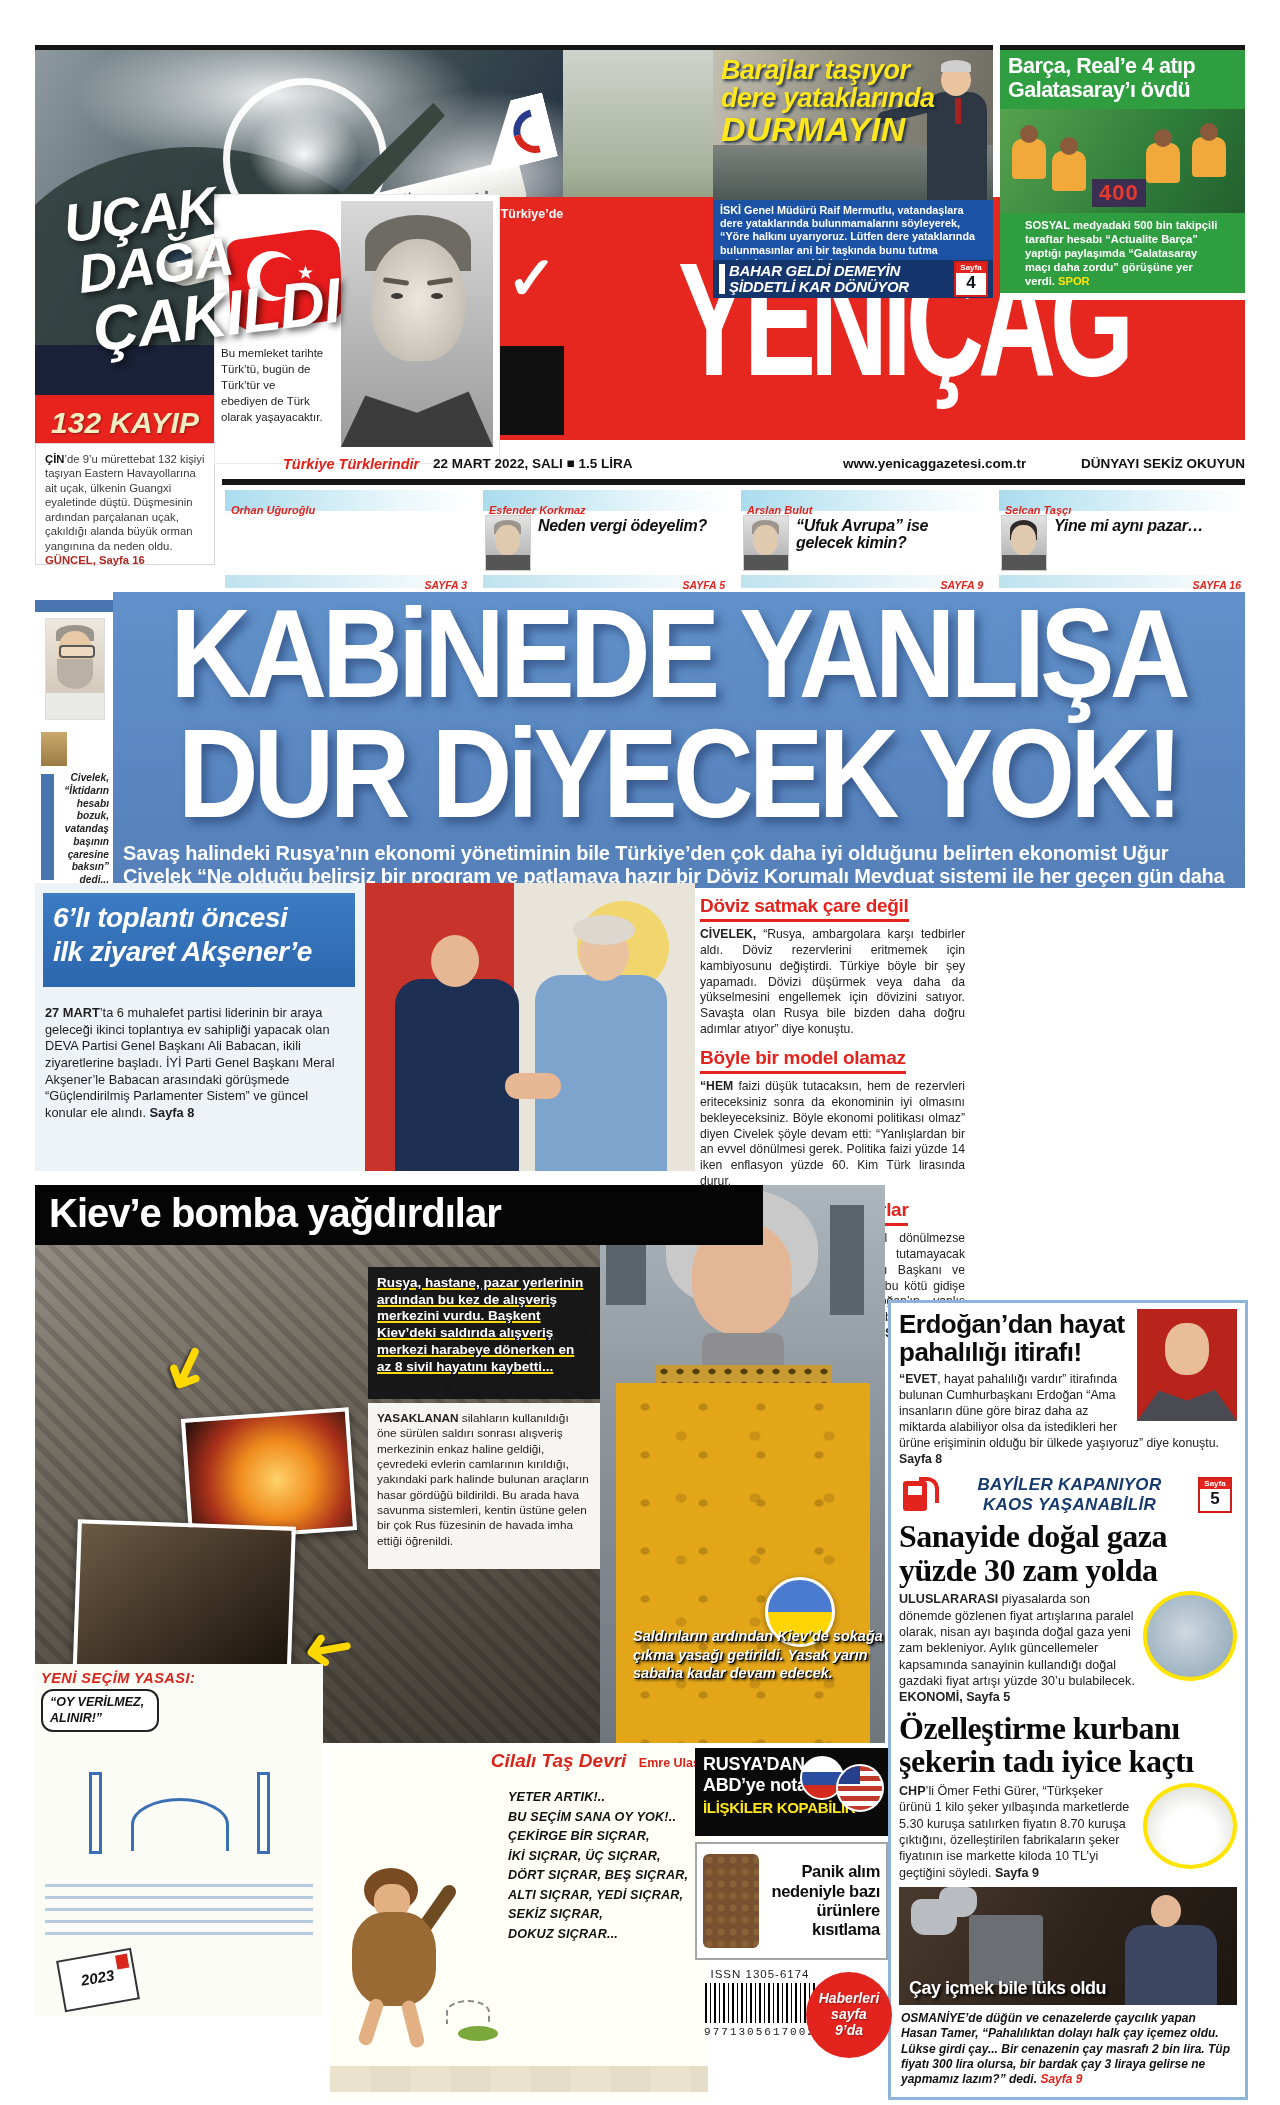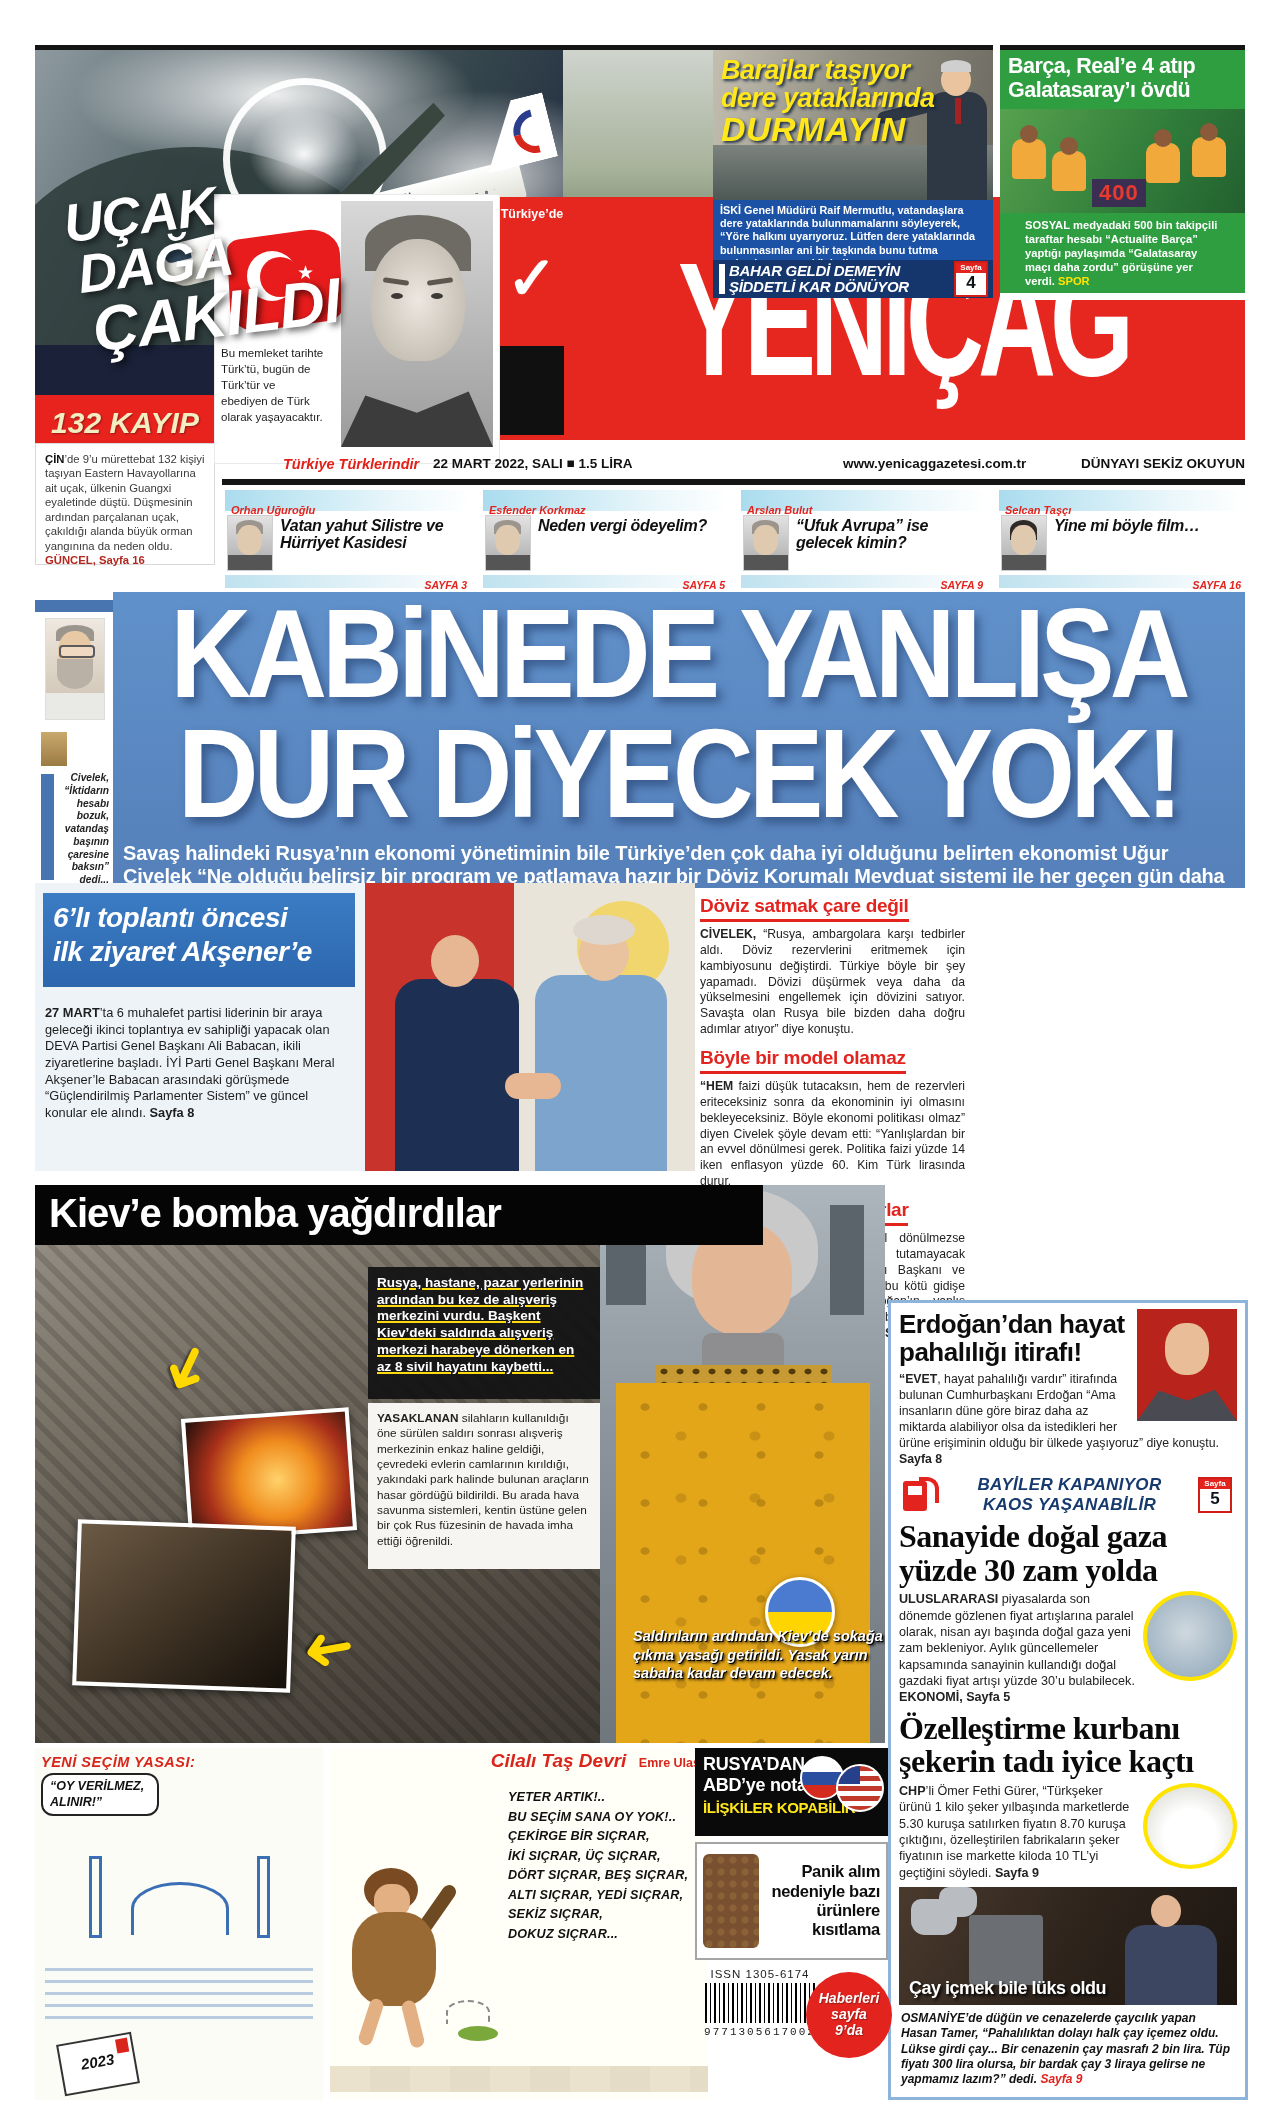--- a/index.html
+++ b/index.html
@@ -269,21 +269,21 @@
   .pot{position:absolute;background:#b9bdc1;border-radius:10px 10px 14px 14px;}
   .samovar{position:absolute;left:70px;top:28px;width:74px;height:70px;background:#6b6f73;border-radius:4px;}
   .tea-man-head{position:absolute;right:56px;top:8px;width:30px;height:32px;background:#e3b795;border-radius:50%;}
   .tea-man-body{position:absolute;right:20px;top:38px;width:92px;height:80px;background:#3c4660;border-radius:20px 20px 0 0;}
   .tea-head{position:absolute;left:10px;bottom:6px;color:#fff;font-weight:900;font-size:18px;
     text-shadow:2px 2px 3px #000;letter-spacing:-.5px;}
   .tea-body{margin:6px 10px 8px;font-size:12px;font-weight:bold;font-style:italic;line-height:1.28;color:#111;}
   .tea-body .tag{color:#e3231d;font-weight:900;}
 
   
-  #cartoon-left{left:35px;top:1748px;width:288px;height:352px;background:#fcfcf6;z-index:1;}
+  #cartoon-left{left:35px;top:1664px;width:288px;height:352px;background:#fcfcf6;z-index:1;}
   .cl-title{color:#d9261c;font-weight:900;font-size:14.5px;font-style:italic;letter-spacing:.5px;margin:6px 0 3px 6px;}
   .cl-bubble{margin-left:6px;display:inline-block;border:2px solid #222;border-radius:12px;
     padding:4px 7px;font-weight:900;font-size:12.5px;width:100px;line-height:1.25;background:#fff;font-style:italic;}
   .cl-art{position:absolute;left:10px;top:100px;right:10px;bottom:72px;}
   .dome{position:absolute;left:86px;top:34px;width:92px;height:50px;border:3px solid #3a6fb5;
     border-bottom:none;border-radius:50% 50% 0 0;}
   .minaret{position:absolute;top:8px;width:7px;height:76px;border:3px solid #3a6fb5;}
   .cl-lines{position:absolute;left:0;bottom:0;width:100%;height:60px;
     background:repeating-linear-gradient(180deg,rgba(58,111,181,.35) 0 3px,transparent 3px 12px);}
   .cl-envelope{position:absolute;left:25px;bottom:10px;width:72px;height:48px;background:#fff;
@@ -457,28 +457,20 @@
       <div class="shirt400">400</div>
     </div>
     <div class="barca-cap">
       <span class="lead">SOSYAL</span><span> medyadaki 500 bin takipçili taraftar hesabı “Actualite Barça” yaptığı paylaşımda “Galatasaray maçı daha zordu” görüşüne yer verdi. </span><span class="tag">SPOR</span>
     </div>
   </div>
 
   <div class="abs" id="col-row">
     <div class="colcell" style="left:0;">
       <div class="col-head">Orhan Uğuroğlu</div>
-      <div class="col-body">
-        <div class="col-photo">
-            <div class="cp-hair"></div>
-            <div class="cp-face"></div>
-            <div class="cp-suit"></div>
-          </div>
-        <div class="col-title">Vatan yahut Silistre ve Hürriyet Kasidesi</div>
-      </div>
       <div class="col-foot"><span class="col-page">SAYFA 3</span></div>
     </div>
     <div class="colcell" style="left:258px;">
       <div class="col-head">Esfender Korkmaz</div>
       <div class="col-body">
         <div class="col-photo">
             <div class="cp-hair"></div>
             <div class="cp-face"></div>
             <div class="cp-suit"></div>
           </div>
@@ -499,21 +491,21 @@
       <div class="col-foot"><span class="col-page">SAYFA 9</span></div>
     </div>
     <div class="colcell" style="left:774px;">
       <div class="col-head">Selcan Taşçı</div>
       <div class="col-body">
         <div class="col-photo">
             <div class="cp-hair dark"></div>
             <div class="cp-face"></div>
             <div class="cp-suit"></div>
           </div>
-        <div class="col-title">Yine mi böyle film…</div>
+        <div class="col-title">Yine mi aynı pazar…</div>
       </div>
       <div class="col-foot"><span class="col-page">SAYFA 16</span></div>
     </div>
   </div>
 
   <div class="abs" id="main-blue">
     <div id="civelek-panel">
       <div class="cv-topbar"></div>
       <div class="cv-photo">
         <div class="cv-hair"></div>

